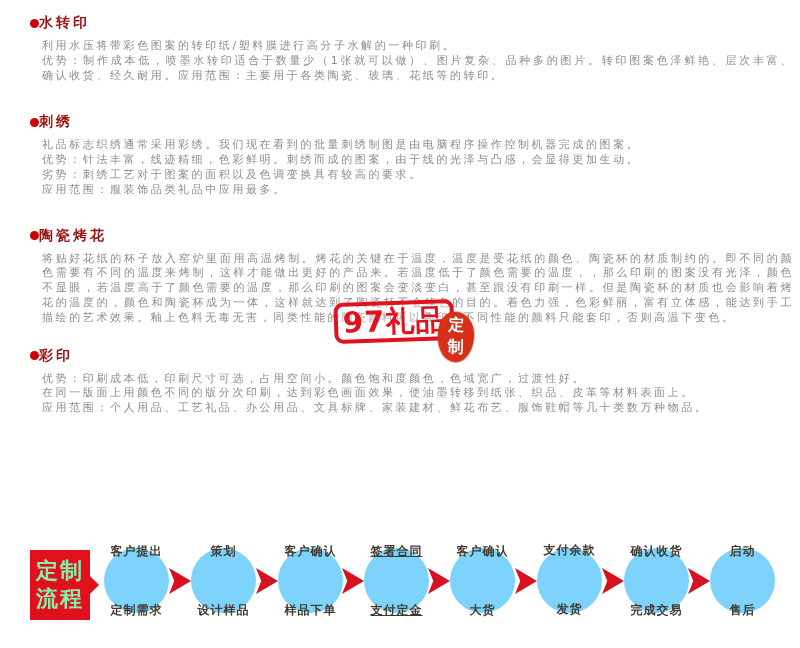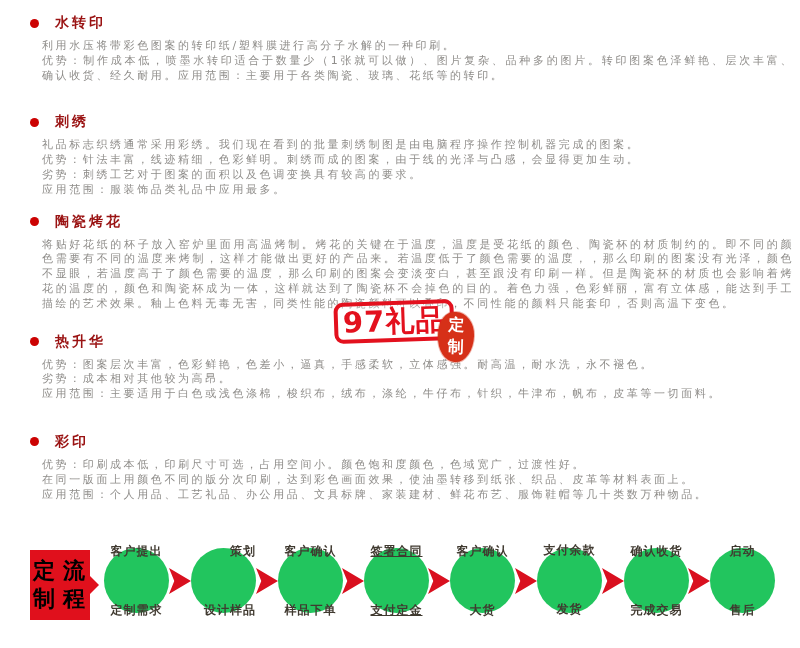--- a/index.html
+++ b/index.html
@@ -3,25 +3,25 @@
 <meta charset="utf-8">
 <style>
   html,body { margin:0; padding:0; }
   body {
     width:800px; height:648px; background:#ffffff; overflow:hidden; position:relative;
     font-family:"DejaVu Sans","Liberation Sans",sans-serif;
   }
   .content { padding:14px 6px 0 30px; }
   .section { }
   .s1 { margin-bottom:30px; }
-  .s2 { margin-bottom:15px; }
+  .s2 { margin-bottom:29px; }
   .s3 { margin-bottom:21px; }
   .s4 { margin-bottom:31px; }
   .s5 { margin-bottom:8px; }
-  .section-head { display:flex; align-items:center; gap:16px; margin:0 0 7px 0; }
+  .section-head { display:flex; align-items:center; gap:0; margin:0 0 7px 0; }
   .bullet { width:9px; height:9px; border-radius:50%; background:#cc0202; flex:0 0 auto; }
   .section-title { color:#9a1313; font-size:14px; font-weight:bold; letter-spacing:3px; }
   .section-body { margin-left:12px; }
   .section-body p {
     margin:0; font-size:11px; line-height:14.8px; letter-spacing:2.6px;
     color:#8f8d8a; text-align:justify;
   }
   
   .wm-logo {
     position:absolute; left:334px; top:301px; transform:rotate(-2deg);
@@ -34,31 +34,31 @@
     background:#d63018; border-radius:46% 54% 50% 50% / 44% 48% 56% 52%;
     transform:rotate(2deg); color:#fff; font-size:16px; font-weight:bold;
     text-align:center; line-height:22px; padding-top:2px; z-index:5;
     box-shadow:0 0 0 1px rgba(214,48,24,.35);
   }
   .wm-seal span { display:block; }
   
   .flow { position:absolute; left:0; top:546px; width:800px; height:80px; }
   .flow-box {
     position:absolute; left:30px; top:4px; width:60px; height:70px; background:#e0101c;
-    color:#000000; font-weight:bold; font-size:22px; letter-spacing:2px;
-    display:flex; justify-content:center; align-items:center;
+    color:#86efac; font-weight:bold; font-size:22px; letter-spacing:2px;
+    display:flex; flex-direction:column; justify-content:center; align-items:center;
     line-height:28px; text-align:center;
   }
   .flow-box::after {
     content:""; position:absolute; right:-9px; top:50%; margin-top:-9px;
     border-left:9px solid #e0101c; border-top:9px solid transparent; border-bottom:9px solid transparent;
   }
   .step {
     position:absolute; top:2px; width:65px; height:65px; border-radius:50%;
-    background:#22c55e; display:flex; flex-direction:column; justify-content:center;
+    background:#7dd3fc; display:flex; flex-direction:column; justify-content:center;
     align-items:center; font-size:12px; font-weight:bold; color:#403a30;
     line-height:16px; letter-spacing:1px; text-align:center;gap:43px;
   }
   .arrow {
     position:absolute; top:22px; width:22px; height:26px; background:#d9101f;
     clip-path:polygon(0 0, 100% 50%, 0 100%, 24% 50%);
   }
 </style>
 </head>
 <body>
@@ -92,31 +92,20 @@
   <div class="section s3">
     <div class="section-head">
       <span class="bullet"></span>
       <span class="section-title">陶瓷烤花</span>
     </div>
     <div class="section-body">
       <p>将贴好花纸的杯子放入窑炉里面用高温烤制。烤花的关键在于温度，温度是受花纸的颜色、陶瓷杯的材质制约的。即不同的颜色需要有不同的温度来烤制，这样才能做出更好的产品来。若温度低于了颜色需要的温度，，那么印刷的图案没有光泽，颜色不显眼，若温度高于了颜色需要的温度，那么印刷的图案会变淡变白，甚至跟没有印刷一样。但是陶瓷杯的材质也会影响着烤花的温度的，颜色和陶瓷杯成为一体，这样就达到了陶瓷杯不会掉色的目的。着色力强，色彩鲜丽，富有立体感，能达到手工描绘的艺术效果。釉上色料无毒无害，同类性能的陶瓷颜料可以叠印，不同性能的颜料只能套印，否则高温下变色。</p>
     </div>
   </div>
 
-  <div class="section s4">
-    <div class="section-head">
-      <span class="bullet"></span>
-      <span class="section-title">热升华</span>
-    </div>
-    <div class="section-body">
-      <p>优势：图案层次丰富，色彩鲜艳，色差小，逼真，手感柔软，立体感强。耐高温，耐水洗，永不褪色。</p>
-      <p>劣势：成本相对其他较为高昂。</p>
-      <p>应用范围：主要适用于白色或浅色涤棉，梭织布，绒布，涤纶，牛仔布，针织，牛津布，帆布，皮革等一切面料。</p>
-    </div>
-  </div>
 
   <div class="section s5">
     <div class="section-head">
       <span class="bullet"></span>
       <span class="section-title">彩印</span>
     </div>
     <div class="section-body">
       <p>优势：印刷成本低，印刷尺寸可选，占用空间小。颜色饱和度颜色，色域宽广，过渡性好。</p>
       <p>在同一版面上用颜色不同的版分次印刷，达到彩色画面效果，使油墨转移到纸张、织品、皮革等材料表面上。</p>
       <p>应用范围：个人用品、工艺礼品、办公用品、文具标牌、家装建材、鲜花布艺、服饰鞋帽等几十类数万种物品。</p>
@@ -136,21 +125,21 @@
     <span>定制</span>
     <span>流程</span>
   </div>
 
   <div class="step" style="left:104px;">
     <span>客户提出</span>
     <span>定制需求</span>
   </div>
   <div class="arrow" style="left:169px;"></div>
 
-  <div class="step" style="left:191px;align-items:flex-end;">
+  <div class="step" style="left:191px;">
     <span>策划</span>
     <span>设计样品</span>
   </div>
   <div class="arrow" style="left:256px;"></div>
 
   <div class="step" style="left:278px;">
     <span>客户确认</span>
     <span>样品下单</span>
   </div>
   <div class="arrow" style="left:342px;"></div>

